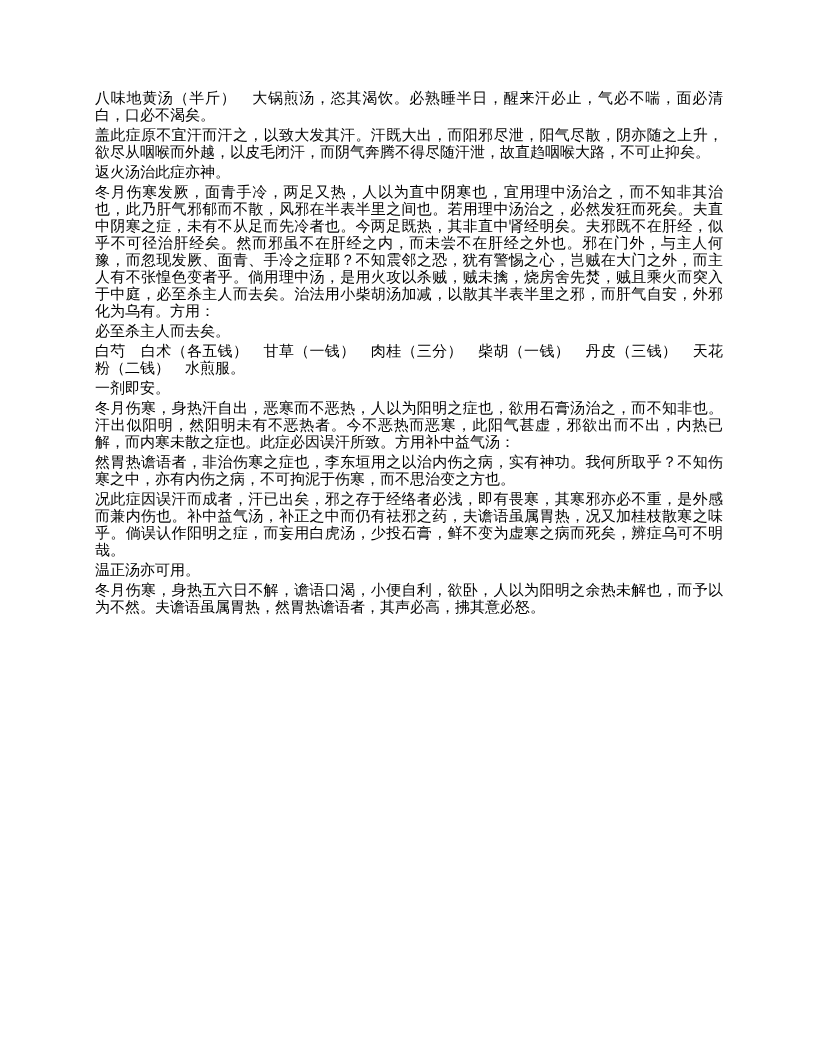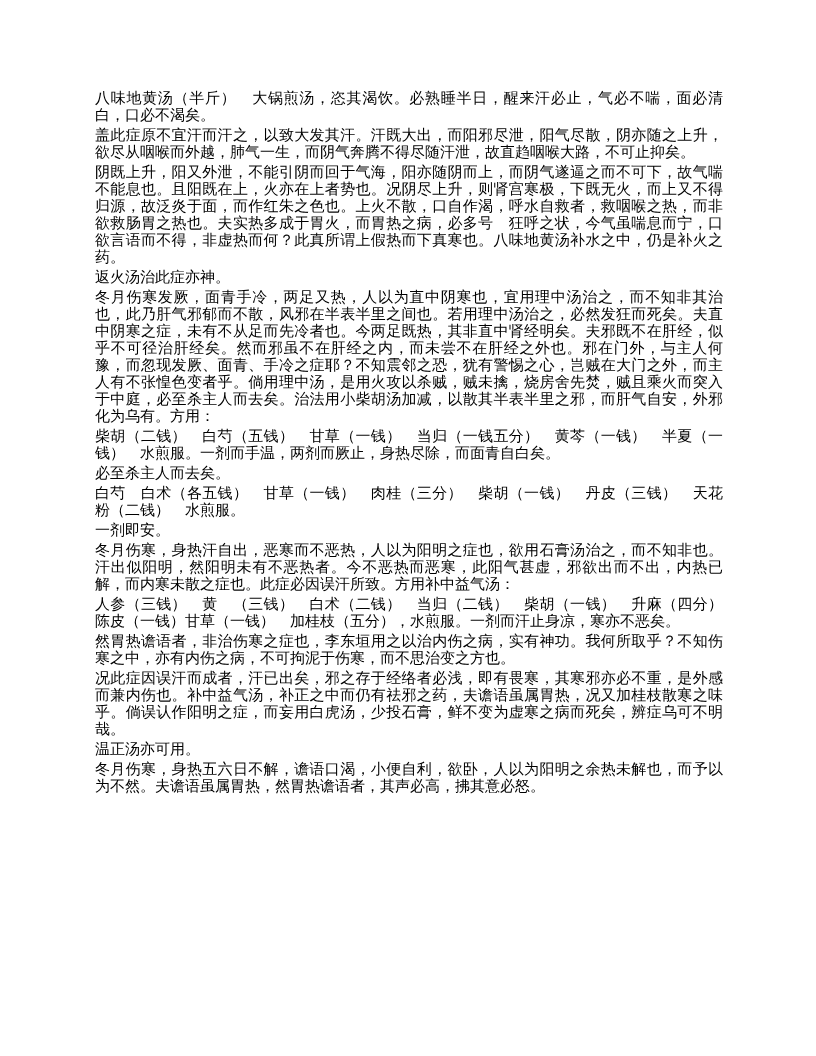--- a/index.html
+++ b/index.html
@@ -28,27 +28,24 @@
     text-align: justify;
     word-break: break-all;
     letter-spacing: 0;
   }
 </style>
 </head>
 <body>
 
 <div class="page">
   <p class="para">八味地黄汤（半斤）　大锅煎汤，恣其渴饮。必熟睡半日，醒来汗必止，气必不喘，面必清白，口必不渴矣。</p>
-  <p class="para">盖此症原不宜汗而汗之，以致大发其汗。汗既大出，而阳邪尽泄，阳气尽散，阴亦随之上升，欲尽从咽喉而外越，肺气一生，而阴气奔腾不得尽随汗泄，故直趋咽喉大路，不可止抑矣。</p>
-  <p class="para">阴既上升，阳又外泄，不能引阴而回于气海，阳亦随阴而上，而阴气遂逼之而不可下，故气喘不能息也。且阳既在上，火亦在上者势也。况阴尽上升，则肾宫寒极，下既无火，而上又不得归源，故泛炎于面，而作红朱之色也。上火不散，口自作渴，呼水自救者，救咽喉之热，而非欲救肠胃之热也。夫实热多成于胃火，而胃热之病，必多号　狂呼之状，今气虽喘息而宁，口欲言语而不得，非虚热而何？此真所谓上假热而下真寒也。八味地黄汤补水之中，仍是补火之药。</p>
+  <p class="para">盖此症原不宜汗而汗之，以致大发其汗。汗既大出，而阳邪尽泄，阳气尽散，阴亦随之上升，欲尽从咽喉而外越，以皮毛闭汗，而阴气奔腾不得尽随汗泄，故直趋咽喉大路，不可止抑矣。</p>
   <p class="para">返火汤治此症亦神。</p>
   <p class="para">冬月伤寒发厥，面青手冷，两足又热，人以为直中阴寒也，宜用理中汤治之，而不知非其治也，此乃肝气邪郁而不散，风邪在半表半里之间也。若用理中汤治之，必然发狂而死矣。夫直中阴寒之症，未有不从足而先冷者也。今两足既热，其非直中肾经明矣。夫邪既不在肝经，似乎不可径治肝经矣。然而邪虽不在肝经之内，而未尝不在肝经之外也。邪在门外，与主人何豫，而忽现发厥、面青、手冷之症耶？不知震邻之恐，犹有警惕之心，岂贼在大门之外，而主人有不张惶色变者乎。倘用理中汤，是用火攻以杀贼，贼未擒，烧房舍先焚，贼且乘火而突入于中庭，必至杀主人而去矣。治法用小柴胡汤加减，以散其半表半里之邪，而肝气自安，外邪化为乌有。方用：</p>
-  <p class="para">柴胡（二钱）　白芍（五钱）　甘草（一钱）　当归（一钱五分）　黄芩（一钱）　半夏（一钱）　水煎服。一剂而手温，两剂而厥止，身热尽除，而面青自白矣。</p>
   <p class="para">必至杀主人而去矣。</p>
   <p class="para">白芍　白术（各五钱）　甘草（一钱）　肉桂（三分）　柴胡（一钱）　丹皮（三钱）　天花粉（二钱）　水煎服。</p>
   <p class="para">一剂即安。</p>
   <p class="para">冬月伤寒，身热汗自出，恶寒而不恶热，人以为阳明之症也，欲用石膏汤治之，而不知非也。汗出似阳明，然阳明未有不恶热者。今不恶热而恶寒，此阳气甚虚，邪欲出而不出，内热已解，而内寒未散之症也。此症必因误汗所致。方用补中益气汤：</p>
-  <p class="para">人参（三钱）　黄　（三钱）　白术（二钱）　当归（二钱）　柴胡（一钱）　升麻（四分）　陈皮（一钱）甘草（一钱）　加桂枝（五分），水煎服。一剂而汗止身凉，寒亦不恶矣。</p>
   <p class="para">然胃热谵语者，非治伤寒之症也，李东垣用之以治内伤之病，实有神功。我何所取乎？不知伤寒之中，亦有内伤之病，不可拘泥于伤寒，而不思治变之方也。</p>
   <p class="para">况此症因误汗而成者，汗已出矣，邪之存于经络者必浅，即有畏寒，其寒邪亦必不重，是外感而兼内伤也。补中益气汤，补正之中而仍有祛邪之药，夫谵语虽属胃热，况又加桂枝散寒之味乎。倘误认作阳明之症，而妄用白虎汤，少投石膏，鲜不变为虚寒之病而死矣，辨症乌可不明哉。</p>
   <p class="para">温正汤亦可用。</p>
   <p class="para">冬月伤寒，身热五六日不解，谵语口渴，小便自利，欲卧，人以为阳明之余热未解也，而予以为不然。夫谵语虽属胃热，然胃热谵语者，其声必高，拂其意必怒。</p>
 </div>
 
 </body></html>

